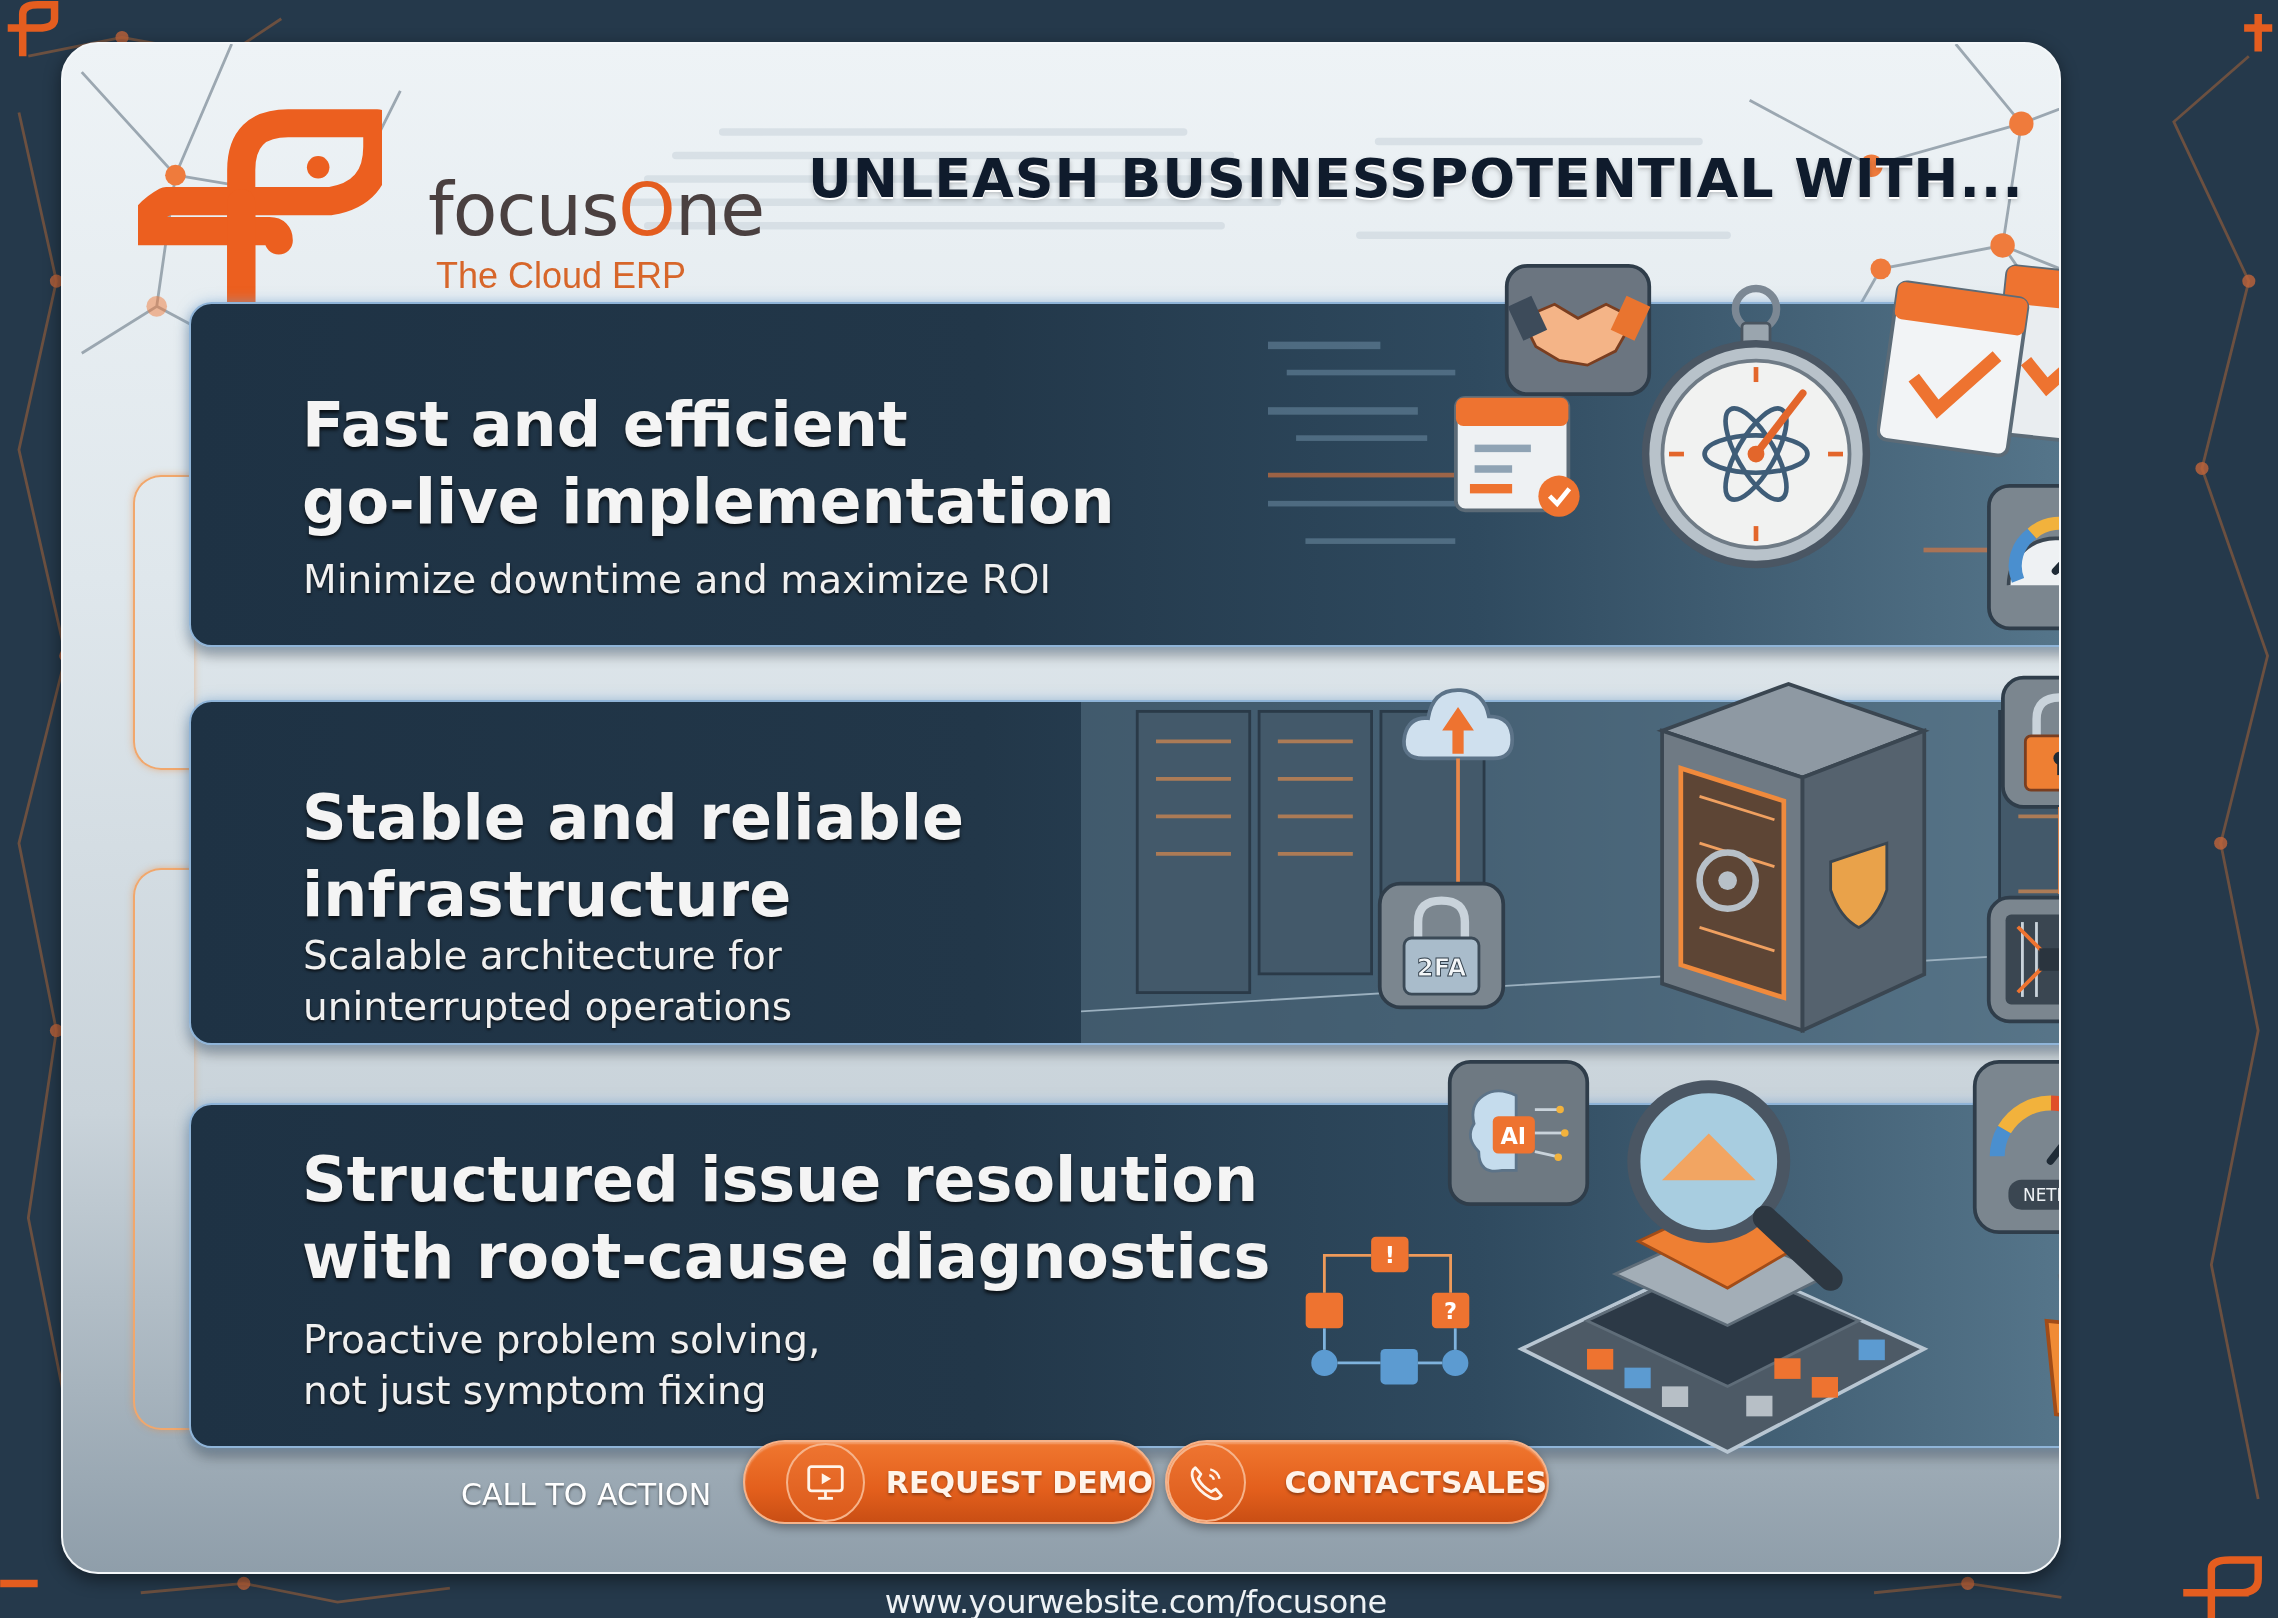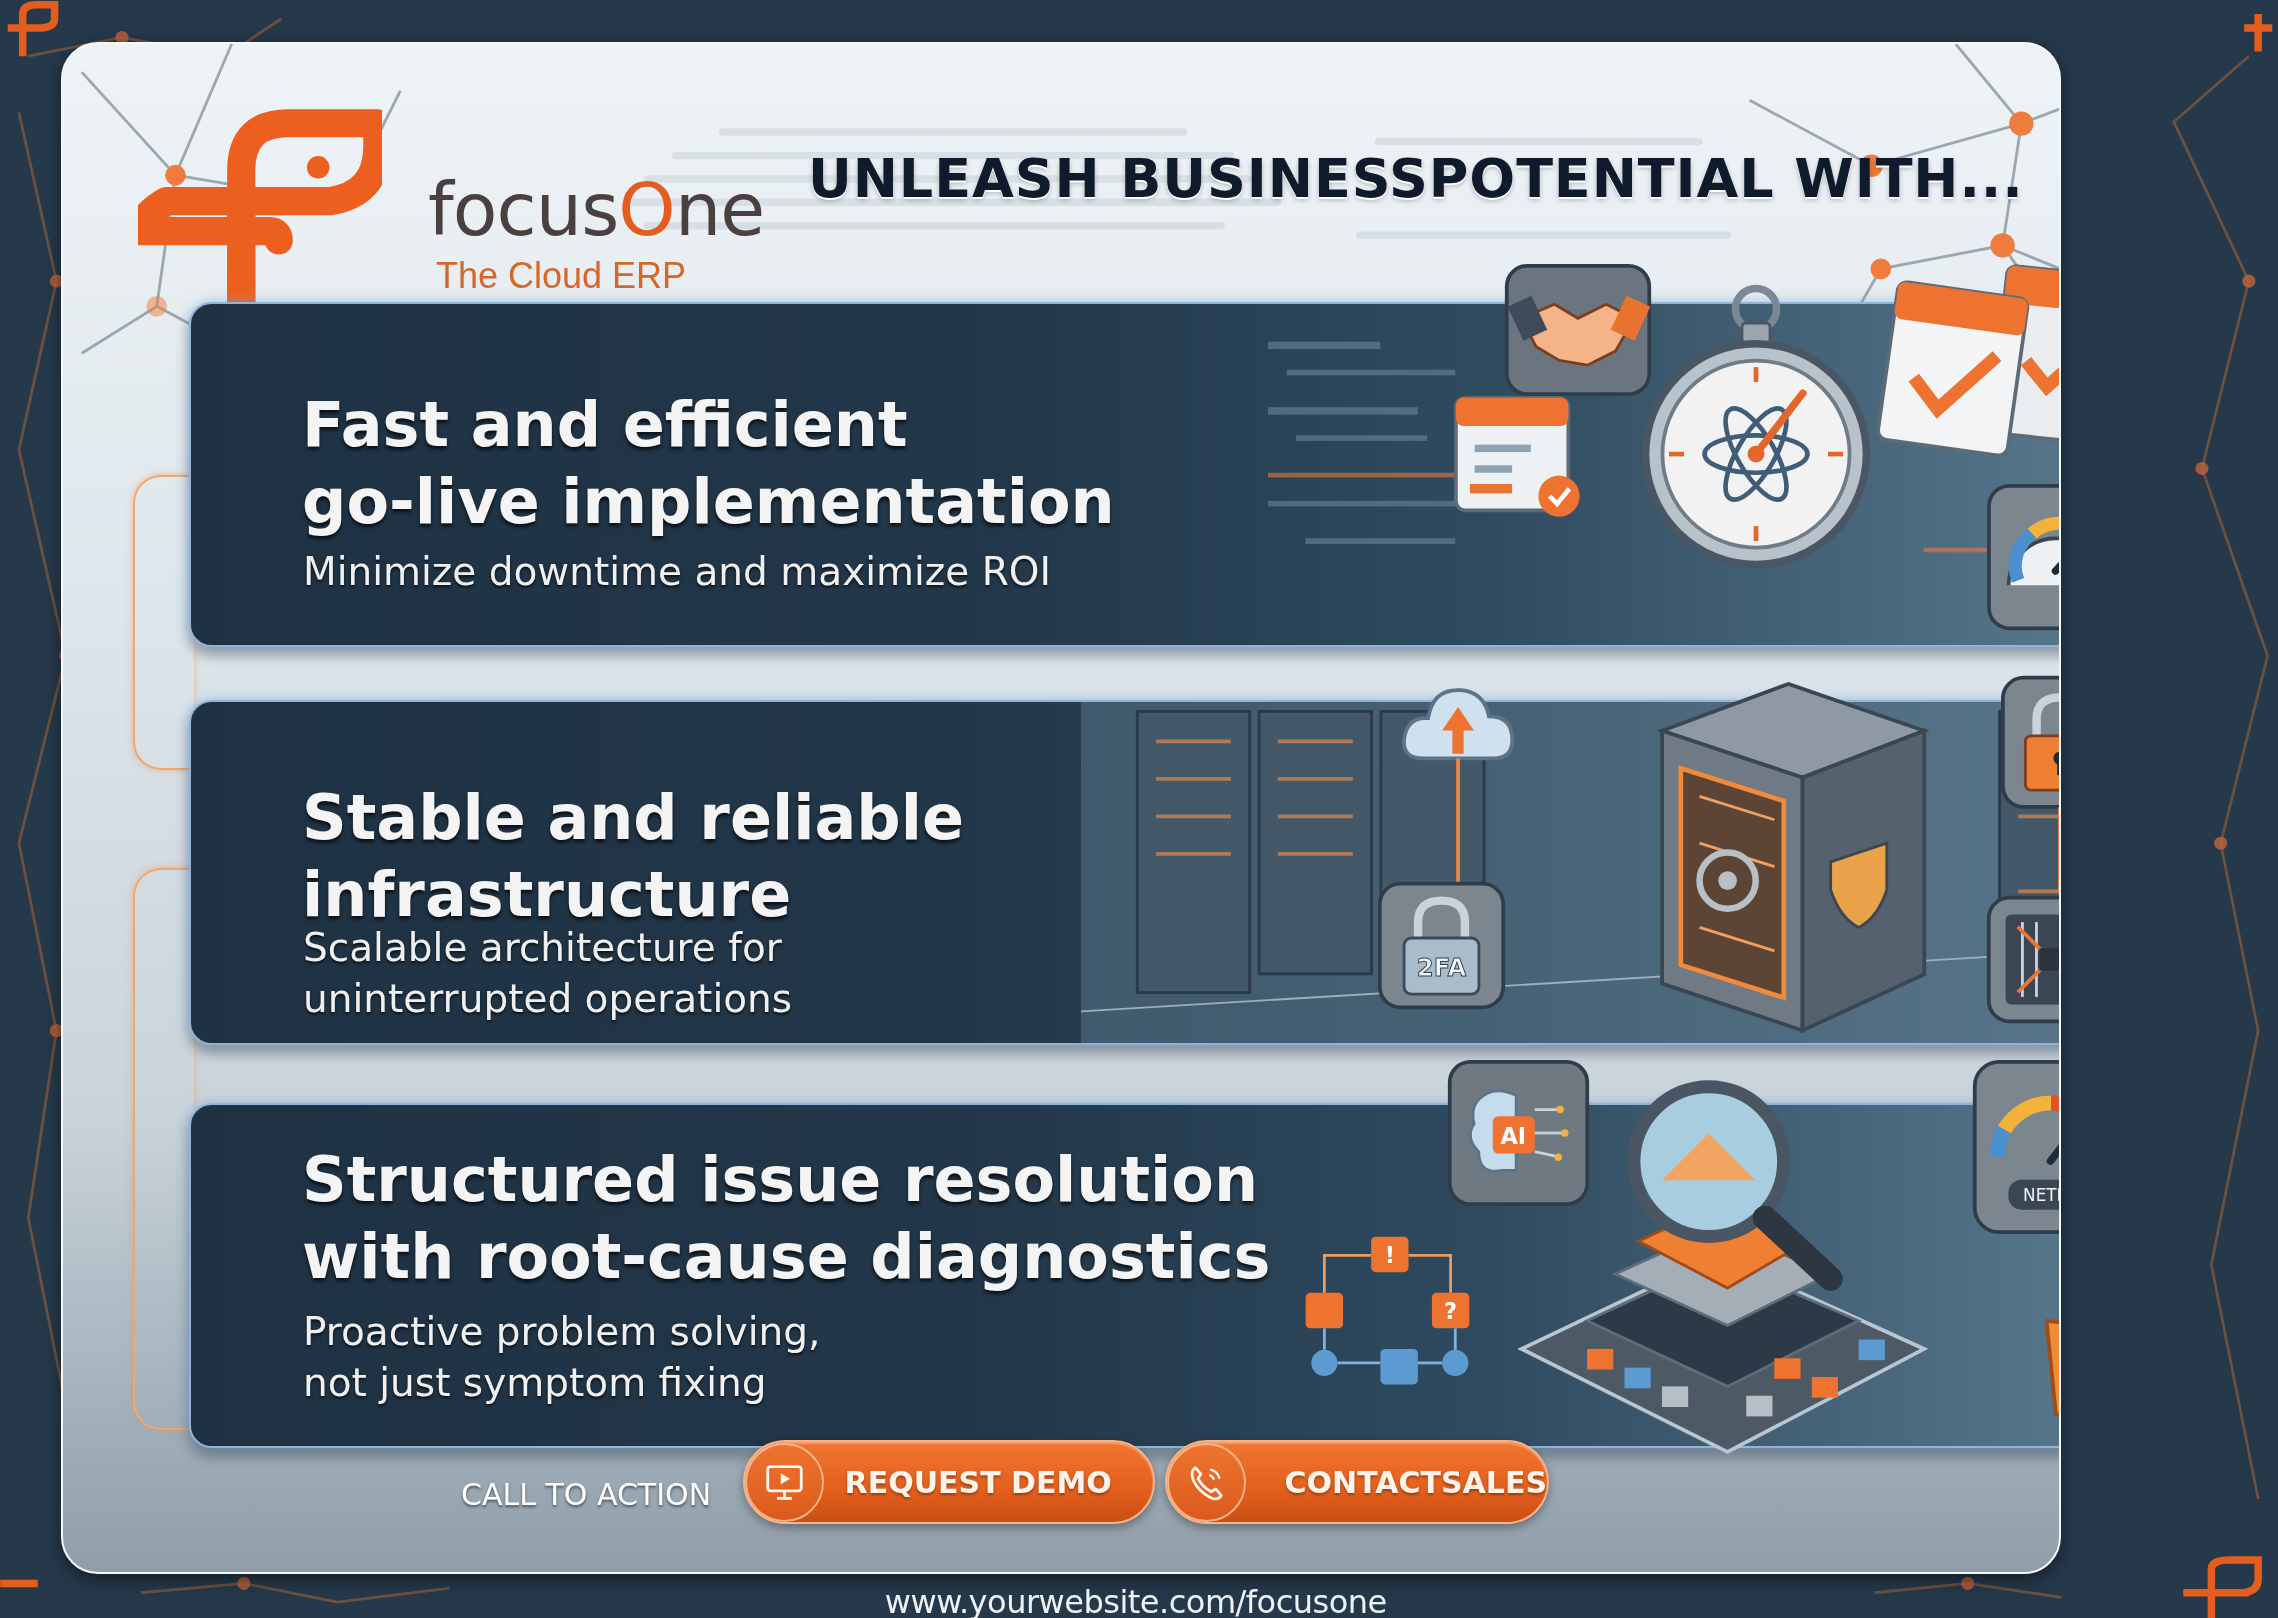--- a/index.html
+++ b/index.html
@@ -62,20 +62,21 @@
     font-family: "DejaVu Sans", sans-serif; font-weight: bold; font-size: 62px;
     line-height: 77px; color: #f4f4f4;
     text-shadow: 0 2.8px 3.7px rgba(0,0,0,0.7);
     white-space: pre-line;
   }
   .card-sub {
     position: absolute; left: 112px;
     font-family: "DejaVu Sans", sans-serif; font-size: 39px; line-height: 51px;
     color: #f0f0f0; white-space: pre-line;
     text-shadow: 0 1.9px 2.8px rgba(0,0,0,0.7);
+    margin-top: 8px;
   }
   .card-art { position: absolute; }
 
   .card1 { top: 258px; }
   .card2 { top: 656px; }
   .card3 { top: 1059px; }
   .cta-label {
     position: absolute; left: 398px; top: 1433px;
     font-family: "DejaVu Sans", sans-serif; font-size: 30px; color: #ffffff;
     text-shadow: 0 1.9px 2.8px rgba(0,0,0,0.5); letter-spacing: 0px; white-space: nowrap;
@@ -92,21 +93,21 @@
     width: 79px; height: 79px; border-radius: 50%;
     border: 2.8px solid #f6b38a; margin-left: 0px;
     display: flex; align-items: center; justify-content: center;
     background: linear-gradient(180deg, #ee7430, #db5a1b);
   }
   .cta-btn .btn-label {
     font-family: "DejaVu Sans", sans-serif; font-weight: bold; font-size: 30px;
     color: #fff4ea; margin-left: 20.6px; letter-spacing: 0px; white-space: nowrap;
     text-shadow: 0 1.9px 2.8px rgba(0,0,0,0.35);
   }
-  .btn-demo { left: 680px; width: 412px; }
+  .btn-demo { left: 680px; width: 412px; justify-content: flex-end; }
   .btn-sales { left: 1102px; width: 384px; justify-content: space-between; }
 
   .sparkle { position: absolute; left: 2066px; top: 1466px; width: 86px; height: 92px; }
 
   .footer-url {
     position: absolute; left: 0; top: 1583px; width: 2279px; text-align: center;
     font-family: "DejaVu Sans", sans-serif; font-size: 32px; color: #eef2f5;
     letter-spacing: -0.5px;
   }
   .footer-url span { position: relative; left: -3.7px; }

